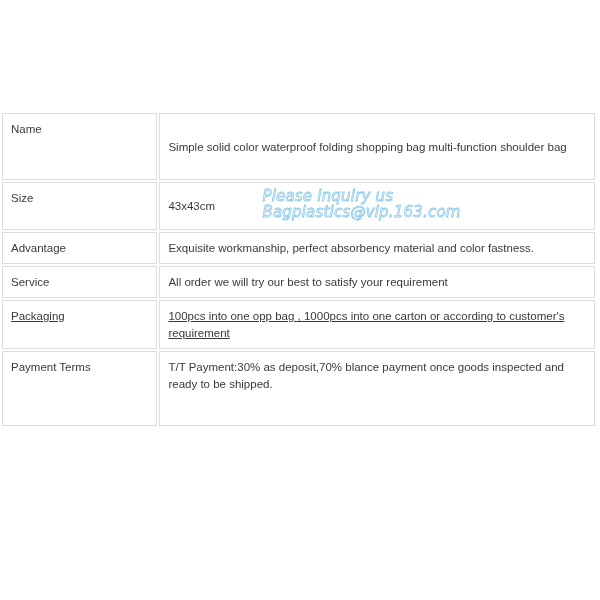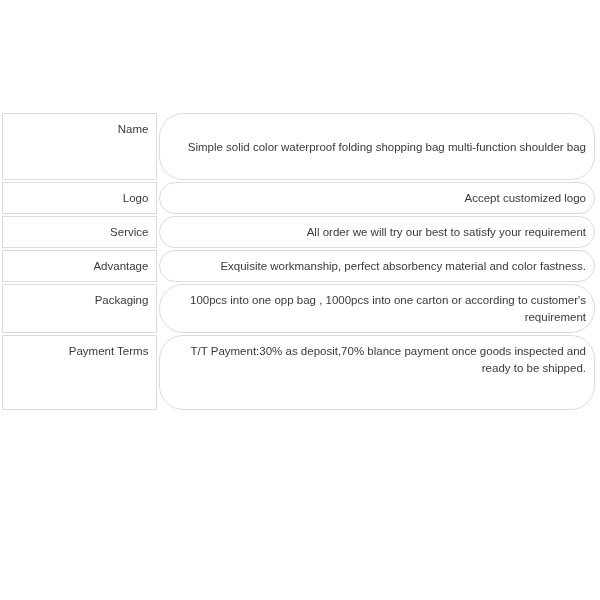--- a/index.html
+++ b/index.html
@@ -1,56 +1,62 @@
 <!DOCTYPE html>
 <html><head>
   <meta charset="utf-8">
   <style>
     html, body { margin: 0; padding: 0; background: #ffffff; }
     body { width: 600px; height: 600px; position: relative; overflow: hidden;
            font-family: "Liberation Sans", sans-serif; color: #333333; }
     .clip { position: absolute; left: 2px; top: 113px; width: 597px; height: 373px; overflow: hidden; }
-    table.spec { border-collapse: separate; border-spacing: 2px; width: 597px; margin: -2px 0 0 -2px; text-align: right; }
+    table.spec { border-collapse: separate; border-spacing: 2px; width: 597px; margin: -2px 0 0 -2px; }
     table.spec td { border: 1px solid #dcdcdc; font-size: 11.5px; line-height: 17px; vertical-align: top;
                     padding: 7px 8px 6px 8px; color: #3a3a3a; }
     td.label { width: 138px; }
-    td.value { width: 420px; border-radius: 24px; }
+    td.value { width: 420px; }
     tr.r-name td { height: 52px; }
     tr.r-name td.value { vertical-align: middle; }
     tr.r-size td { height: 33px; }
     tr.r-size td.value { vertical-align: middle; position: relative; }
     tr.r-std td { height: 17px; }
-    tr.r-two td { height: 34px; }
+    tr.r-two td { height: 34px; text-decoration: underline; }
     tr.r-last td { height: 60px; }
     .watermark { position: absolute; left: 102px; top: 5px; font-family: "DejaVu Sans", sans-serif;
                  font-style: italic; font-size: 15px; line-height: 16px; color: transparent;
                  -webkit-text-stroke: 0.8px #7fc3e8; letter-spacing: 0.2px; white-space: nowrap;
                  opacity: 0.9; }
   </style>
 </head>
 <body>
 
 <div class="clip">
   <table class="spec">
     <tbody>
       <tr class="r-name">
         <td class="label">Name</td>
         <td class="value">Simple solid color waterproof folding shopping bag multi-function shoulder bag</td>
       </tr>
+      <tr class="r-size">
+        <td class="label">Size</td>
+        <td class="value">
+          <span>43x43cm</span>
+          <div class="watermark">
+            <div>Please inquiry us</div>
+            <div>Bagplastics@vip.163.com</div>
+          </div>
+        </td>
+      </tr>
       <tr class="r-std">
-        <td class="label">Logo</td>
-        <td class="value">Accept customized logo</td>
+        <td class="label">Advantage</td>
+        <td class="value">Exquisite workmanship, perfect absorbency material and color fastness.</td>
       </tr>
       <tr class="r-std">
         <td class="label">Service</td>
         <td class="value">All order we will try our best to satisfy your requirement</td>
-      </tr>
-      <tr class="r-std">
-        <td class="label">Advantage</td>
-        <td class="value">Exquisite workmanship, perfect absorbency material and color fastness.</td>
       </tr>
       <tr class="r-two">
         <td class="label">Packaging</td>
         <td class="value">100pcs into one opp bag , 1000pcs into one carton or according to customer's requirement</td>
       </tr>
       <tr class="r-last">
         <td class="label">Payment Terms</td>
         <td class="value">T/T Payment:30% as deposit,70% blance payment once goods inspected and ready to be shipped.</td>
       </tr>
     </tbody>

